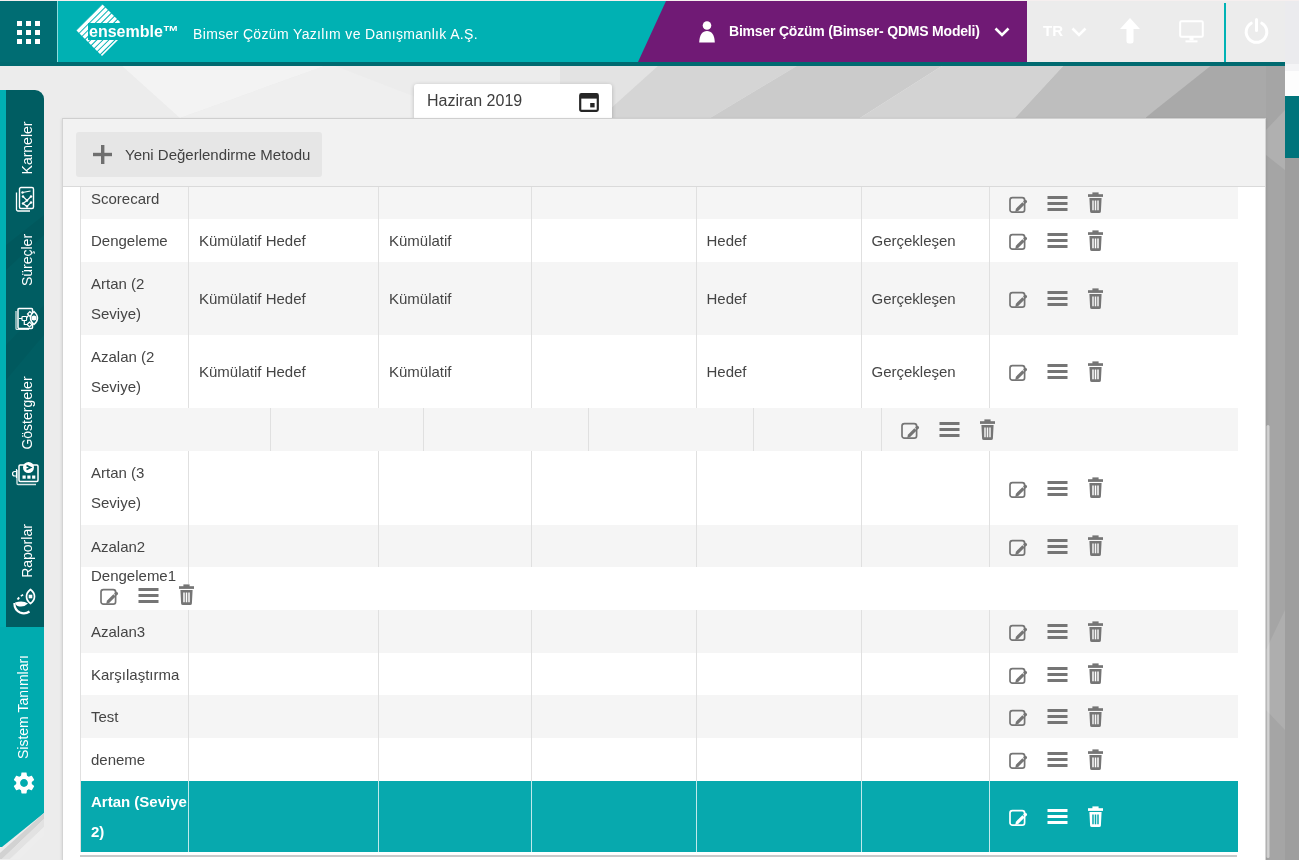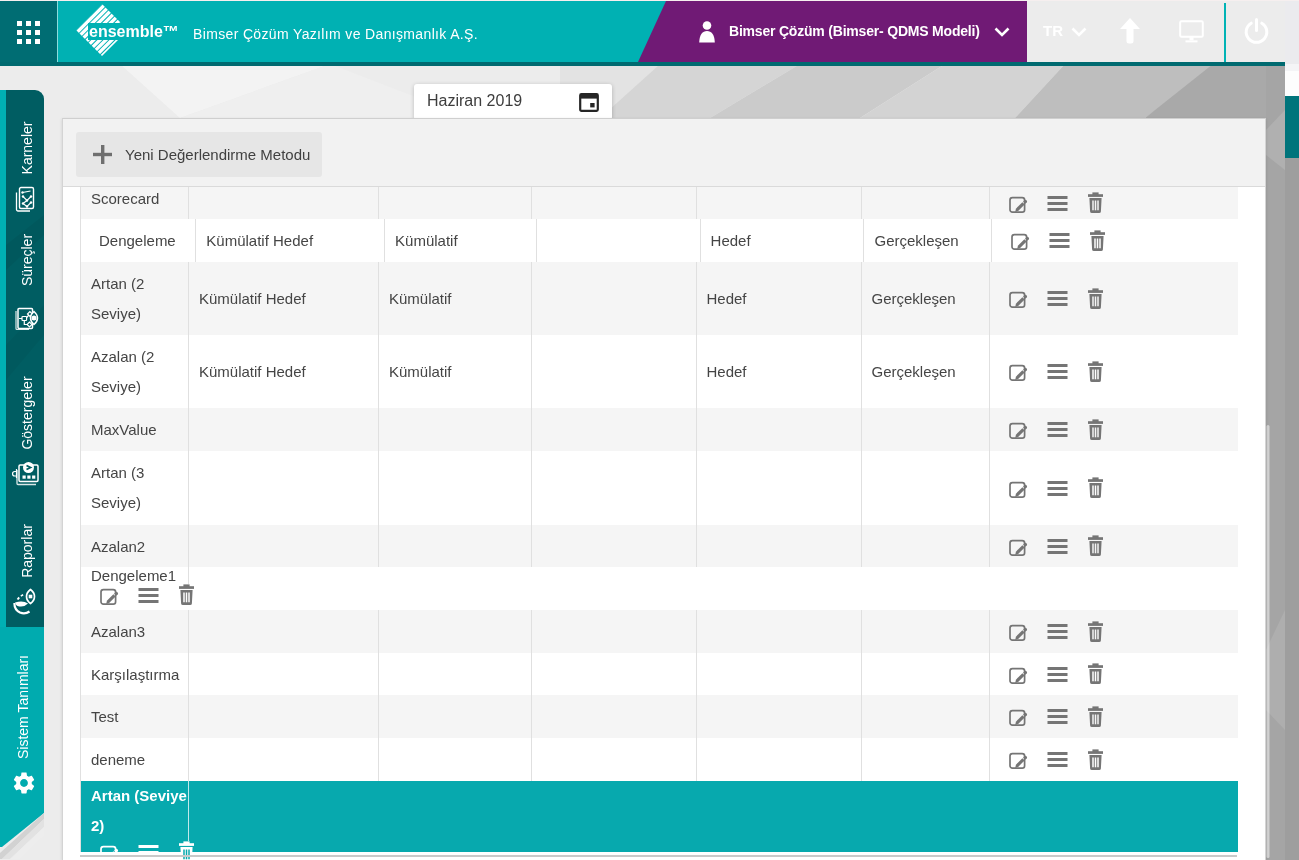--- a/index.html
+++ b/index.html
@@ -272,21 +272,21 @@
           <svg width="19" height="22" viewBox="0 0 19 22" fill="none">
             <rect x="6.4" y="0.4" width="6.2" height="2.6" fill="#757575"></rect>
             <rect x="2" y="2.2" width="15" height="2.7" fill="#757575"></rect>
             <path d="M3.4 6 H15.6 L14.9 19.4 A1.8 1.8 0 0 1 13.1 21.1 H5.9 A1.8 1.8 0 0 1 4.1 19.4 Z" fill="#757575"></path>
             <line x1="7" y1="8.5" x2="7" y2="18.3" stroke="#f5f5f5" stroke-width="1.5"></line>
             <line x1="9.5" y1="8.5" x2="9.5" y2="18.3" stroke="#f5f5f5" stroke-width="1.5"></line>
             <line x1="12" y1="8.5" x2="12" y2="18.3" stroke="#f5f5f5" stroke-width="1.5"></line>
           </svg>
         </div>
       </div>
-<div class="row " style="height:43px;padding-left:8px;">
+<div class="row " style="height:43px;">
         <div class="cell c1">Dengeleme</div>
         <div class="cell c2">Kümülatif Hedef</div>
         <div class="cell c3">Kümülatif</div>
         <div class="cell c4"></div>
         <div class="cell c5">Hedef</div>
         <div class="cell c6">Gerçekleşen</div>
         <div class="cell c7">
           <svg width="21" height="21" viewBox="0 0 21 21" fill="none">
             <rect x="2" y="4.6" width="14.6" height="14.6" rx="2.4" stroke="#757575" stroke-width="1.7"></rect>
             <path d="M7.2 18.9 L7.9 15.7 L14.4 9.2 L16.6 11.4 L10.1 17.9 Z" fill="#757575"></path>
@@ -361,21 +361,20 @@
             <rect x="6.4" y="0.4" width="6.2" height="2.6" fill="#757575"></rect>
             <rect x="2" y="2.2" width="15" height="2.7" fill="#757575"></rect>
             <path d="M3.4 6 H15.6 L14.9 19.4 A1.8 1.8 0 0 1 13.1 21.1 H5.9 A1.8 1.8 0 0 1 4.1 19.4 Z" fill="#757575"></path>
             <line x1="7" y1="8.5" x2="7" y2="18.3" stroke="#ffffff" stroke-width="1.5"></line>
             <line x1="9.5" y1="8.5" x2="9.5" y2="18.3" stroke="#ffffff" stroke-width="1.5"></line>
             <line x1="12" y1="8.5" x2="12" y2="18.3" stroke="#ffffff" stroke-width="1.5"></line>
           </svg>
         </div>
       </div>
 <div class="row g" style="height:43px;">
-        <div class="cell c1">MaxValue</div>
         <div class="cell c2"></div>
         <div class="cell c3"></div>
         <div class="cell c4"></div>
         <div class="cell c5"></div>
         <div class="cell c6"></div>
         <div class="cell c7">
           <svg width="21" height="21" viewBox="0 0 21 21" fill="none">
             <rect x="2" y="4.6" width="14.6" height="14.6" rx="2.4" stroke="#757575" stroke-width="1.7"></rect>
             <path d="M7.2 18.9 L7.9 15.7 L14.4 9.2 L16.6 11.4 L10.1 17.9 Z" fill="#757575"></path>
             <path d="M15.1 8.5 L17.3 10.7 L18.8 9.2 A1.1 1.1 0 0 0 18.8 7.7 L18.1 7 A1.1 1.1 0 0 0 16.6 7 Z" fill="#757575"></path>
@@ -586,21 +585,21 @@
           <svg width="19" height="22" viewBox="0 0 19 22" fill="none">
             <rect x="6.4" y="0.4" width="6.2" height="2.6" fill="#757575"></rect>
             <rect x="2" y="2.2" width="15" height="2.7" fill="#757575"></rect>
             <path d="M3.4 6 H15.6 L14.9 19.4 A1.8 1.8 0 0 1 13.1 21.1 H5.9 A1.8 1.8 0 0 1 4.1 19.4 Z" fill="#757575"></path>
             <line x1="7" y1="8.5" x2="7" y2="18.3" stroke="#ffffff" stroke-width="1.5"></line>
             <line x1="9.5" y1="8.5" x2="9.5" y2="18.3" stroke="#ffffff" stroke-width="1.5"></line>
             <line x1="12" y1="8.5" x2="12" y2="18.3" stroke="#ffffff" stroke-width="1.5"></line>
           </svg>
         </div>
       </div>
-<div class="row t" style="height:71px;flex-direction:column;">
+<div class="row t" style="height:71px;">
         <div class="cell c1">
           <span class="ml">Artan (Seviye<br>2)</span>
         </div>
         <div class="cell c2"></div>
         <div class="cell c3"></div>
         <div class="cell c4"></div>
         <div class="cell c5"></div>
         <div class="cell c6"></div>
         <div class="cell c7">
           <svg width="21" height="21" viewBox="0 0 21 21" fill="none">

